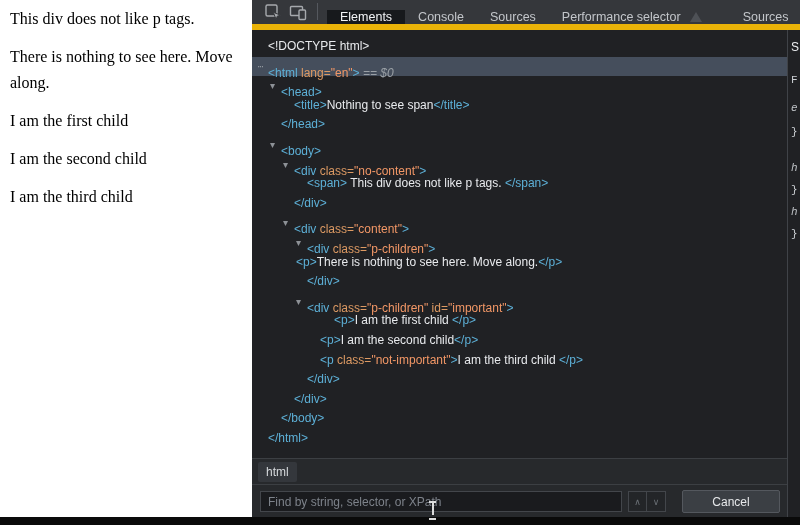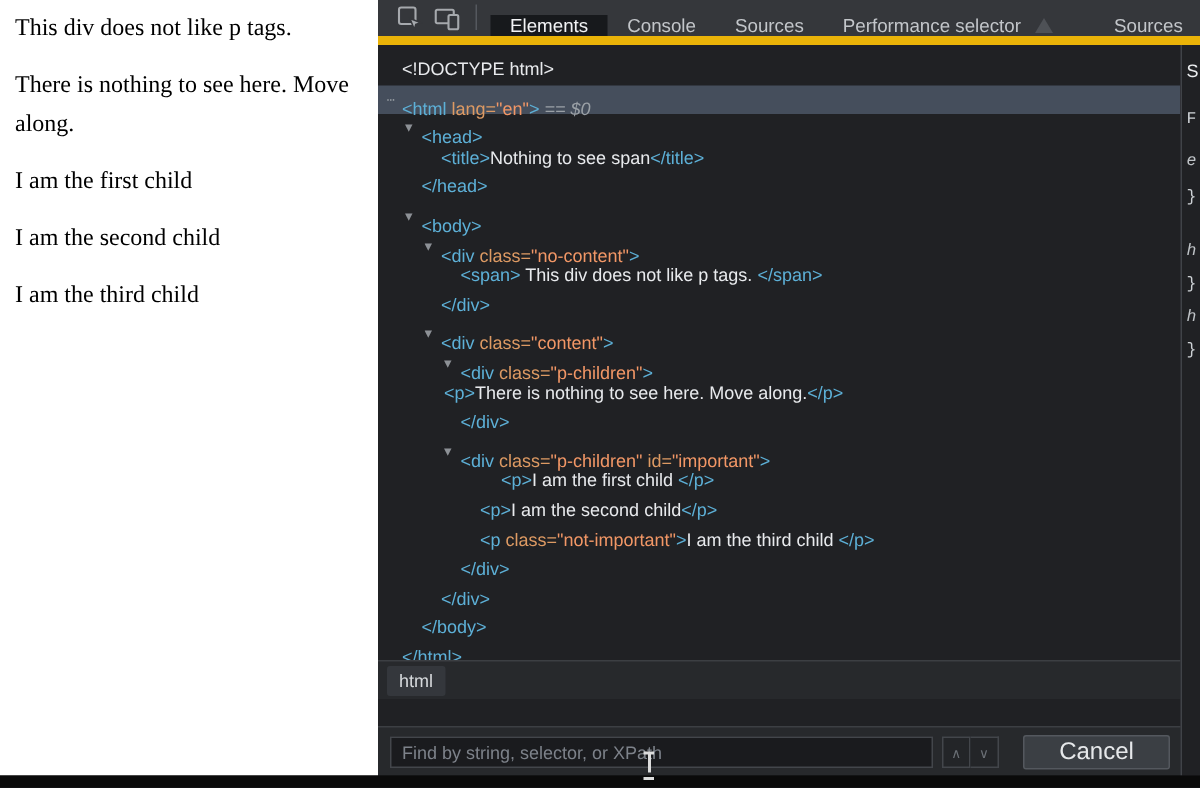--- a/index.html
+++ b/index.html
@@ -30,31 +30,31 @@
   .gutter{display:inline-block;width:11px;color:#8d9196;font-size:10px;overflow:hidden;vertical-align:baseline}
   .gutter.dots{color:#9aa0a6;font-size:10px;letter-spacing:-1.5px}
   .tk-tag{color:var(--tag_color,#5db0d7)}
   .tk-attr{color:var(--attr_color,#dd9a63)}
   .tk-val{color:var(--value_color,#f29766)}
   .tk-text{color:var(--text_color,#e8eaed)}
   .tk-doctype{color:var(--text_color,#e8eaed)}
   .tk-hint{color:var(--hint_color,#9aa0a6);font-style:italic}
 
   
-  .crumb-bar{position:absolute;left:0;top:440px;width:535px;height:26px;background:var(--bar_bg,#27292c);border-top:1px solid var(--border_color,#3c3f43);display:flex;align-items:center;padding:0 6px}
+  .crumb-bar{position:absolute;left:0;top:458px;width:535px;height:26px;background:var(--bar_bg,#27292c);border-top:1px solid var(--border_color,#3c3f43);display:flex;align-items:center;padding:0 6px}
   .crumb{font-size:12px;color:#d7dadd;padding:3px 8px;background:#34373c;border-radius:2px}
 
   
   .find-bar{position:absolute;left:0;top:484px;width:548px;height:33px;background:var(--bar_bg,#27292c);border-top:1px solid var(--border_color,#3c3f43)}
   .find-input{position:absolute;left:8px;top:6px;width:362px;height:21px;background:#1a1b1e;border:1px solid #43464b;color:#d8dbdf;font-size:12px;padding:0 7px;outline:none;font-family:"Liberation Sans",sans-serif}
   .find-input::placeholder{color:#7d828a}
   .nav-group{position:absolute;left:376px;top:6px;display:flex}
   .nav-btn{width:19px;height:21px;border:1px solid #43464b;background:#232528;display:flex;align-items:center;justify-content:center;color:#6b7076;font-size:9px}
   .nav-btn+.nav-btn{border-left:none}
-  .cancel-btn{position:absolute;left:430px;top:5px;width:98px;height:23px;background:#3b3f44;border:1px solid #54585e;color:#e6e8ea;font-size:16px;display:flex;align-items:center;justify-content:center;border-radius:2px;font-family:"Liberation Sans",sans-serif}
+  .cancel-btn{position:absolute;left:430px;top:5px;width:98px;height:23px;background:#3b3f44;border:1px solid #54585e;color:#e6e8ea;font-size:12px;display:flex;align-items:center;justify-content:center;border-radius:2px;font-family:"Liberation Sans",sans-serif}
 
   
   .styles-sliver{position:absolute;right:0;top:30px;bottom:0;width:13px;background:var(--panel_bg,#202124);border-left:1px solid #404348;overflow:hidden}
   .frag{position:absolute;left:3px;font-family:"Liberation Mono","DejaVu Sans Mono",monospace;font-size:11px;color:#cdd1d5;white-space:nowrap}
   .frag-tab{font-family:"Liberation Sans",sans-serif;font-size:12px;color:#eceef0}
   .frag-italic{font-style:italic;color:#bfc3c7}
 
   
   .taskbar{position:absolute;left:0;top:517px;width:800px;height:8px;background:#0a0a0a}
   .ibeam{position:absolute;left:428px;top:501px;width:9px;height:15px}

